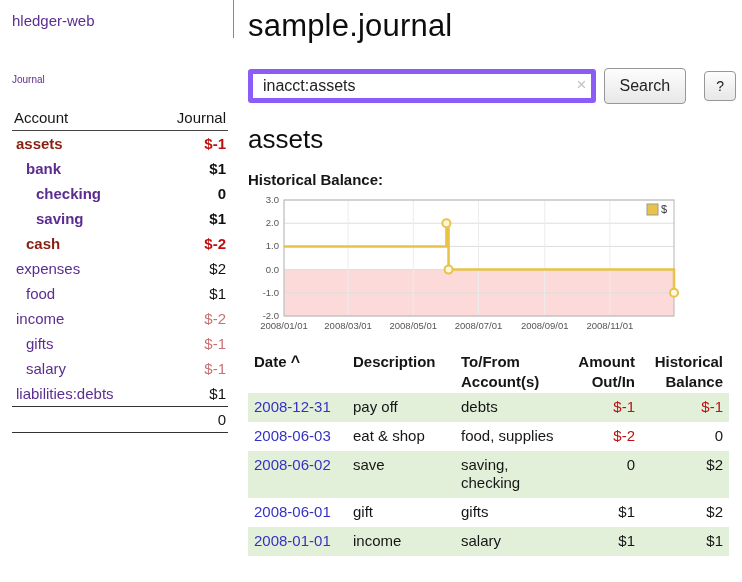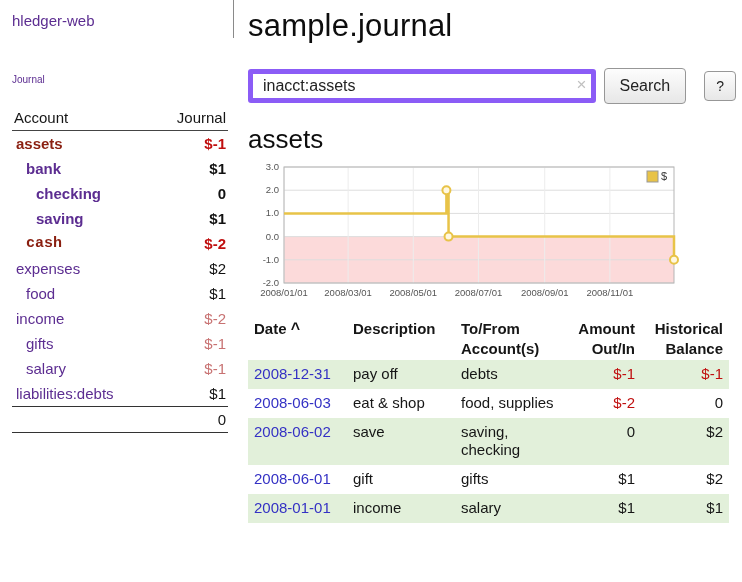--- a/index.html
+++ b/index.html
@@ -78,21 +78,21 @@
         </tr>
         <tr>
           <td style="padding-left: 24px;"><a class="acct purple b">checking</a></td>
           <td class="bal black b">0</td>
         </tr>
         <tr>
           <td style="padding-left: 24px;"><a class="acct purple b">saving</a></td>
           <td class="bal black b">$1</td>
         </tr>
         <tr>
-          <td style="padding-left: 14px; font-family: Liberation Mono, monospace;"><a class="acct maroon b">cash</a></td>
+          <td style="padding-left: 14px;"><a class="acct maroon b">cash</a></td>
           <td class="bal red b">$-2</td>
         </tr>
         <tr>
           <td style="padding-left: 4px;"><a class="acct purple">expenses</a></td>
           <td class="bal black">$2</td>
         </tr>
         <tr>
           <td style="padding-left: 14px;"><a class="acct purple">food</a></td>
           <td class="bal black">$1</td>
         </tr>
@@ -128,20 +128,21 @@
   <div class="searchrow">
     <div class="searchbox">
       <input value="inacct:assets" style="">
       <span class="clear-x">×</span>
     </div>
     <button class="btn">Search</button>
     <button class="btn help">?</button>
   </div>
 
   <h2>assets</h2>
+  <div class="chart-label">Historical Balance:</div>
 
   <svg class="chart" width="436" height="148">
       <rect x="36" y="8" width="390" height="116" fill="#fff"></rect>
       <rect x="36" y="77.6" width="390" height="46.400000000000006" fill="#fcdada"></rect>
       <line x1="36" x2="426" y1="8" y2="8" stroke="#ddd"></line>
       <text x="31" y="11" text-anchor="end" class="tick">3.0</text>
       <line x1="36" x2="426" y1="31.200000000000003" y2="31.200000000000003" stroke="#ddd"></line>
       <text x="31" y="34.2" text-anchor="end" class="tick">2.0</text>
       <line x1="36" x2="426" y1="54.400000000000006" y2="54.400000000000006" stroke="#ddd"></line>
       <text x="31" y="57.400000000000006" text-anchor="end" class="tick">1.0</text>

